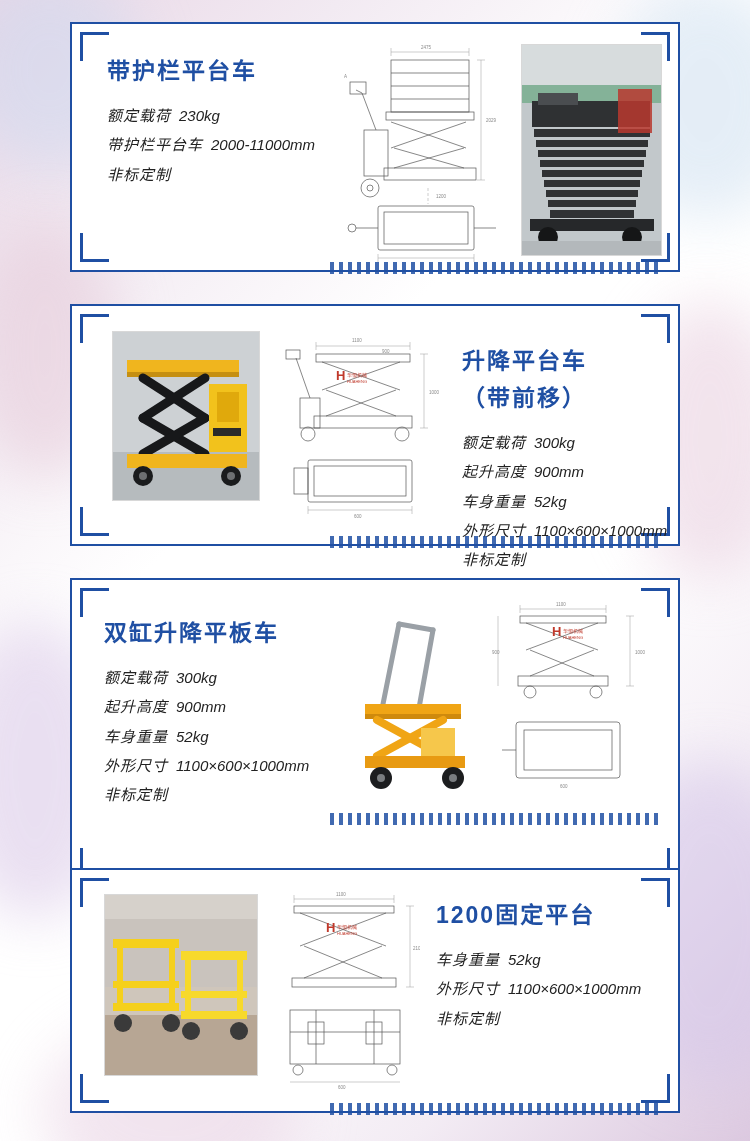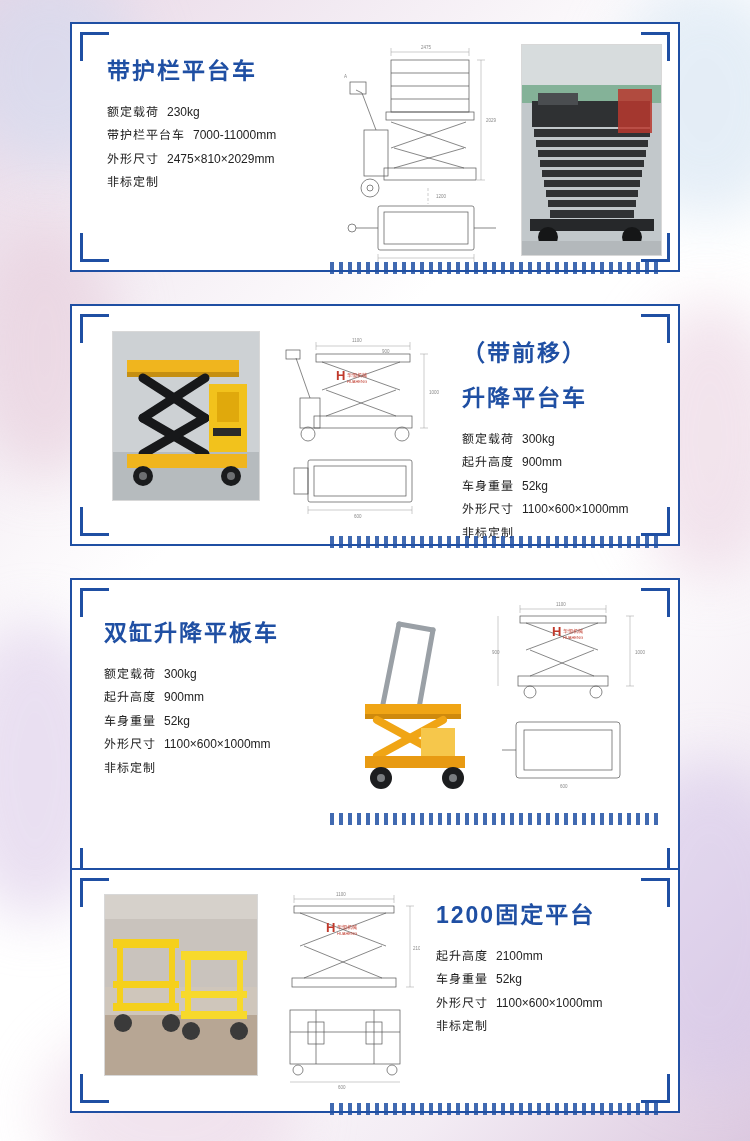--- a/index.html
+++ b/index.html
@@ -43,21 +43,21 @@
 
   .inner{position:absolute;inset:0;display:flex;}
 
   
   .txt{box-sizing:border-box;}
   .title{
     color:#1f4fa3;font-weight:bold;font-size:23px;letter-spacing:2px;
     line-height:1.35;margin-bottom:14px;
   }
   .spec{
-    color:#222;font-size:12px;line-height:1.95;white-space:nowrap;
+    color:#222;font-size:15px;line-height:1.95;white-space:nowrap;font-style:italic;
   }
   .spec .k{letter-spacing:1px;}
   .spec .v{margin-left:8px;}
 
   
   .photo{background:#cfcfcf;position:relative;overflow:hidden;border:1px solid #d8d8d8;}
   .draw{position:relative;background:#fff;}
   .draw svg, .photo svg{display:block;}
 
   .stamp{position:absolute;font-size:7px;color:#c0392b;font-weight:bold;letter-spacing:.3px;}
@@ -79,22 +79,21 @@
     <span class="corner c-tl"></span>
     <span class="corner c-tr"></span>
     <span class="corner c-bl"></span>
     <span class="corner c-br"></span>
 
     <div class="inner">
       <div class="txt" style="width:265px;padding:32px 0 0 35px;">
         <div class="title">带护栏平台车</div>
         <div class="spec">
           <div><span class="k">额定载荷</span><span class="v">230kg</span></div>
-          <div><span class="k">带护栏平台车</span><span class="v">7000-11000mm</span></div>
-          <div><span class="k">外形尺寸</span><span class="v">2475×810×2029mm</span></div>
+          <div><span class="k">带护栏平台车</span><span class="v">2000-11000mm</span></div>
           <div><span class="k">非标定制</span></div>
         </div>
       </div>
 
       <div class="draw" style="width:185px;margin-top:14px;">
         <svg width="185" height="225" viewBox="0 0 185 225">
           <g stroke="#555" fill="none" stroke-width="0.7">
 
             <rect x="55" y="22" width="78" height="52"></rect>
             <line x1="55" y1="35" x2="133" y2="35"></line>
@@ -240,22 +239,22 @@
           <g class="stamp" style="position:static"></g>
           <g transform="translate(62,52)">
             <text x="0" y="0" fill="#c0392b" font-size="13" font-weight="bold" font-family="'Liberation Sans',sans-serif">H</text>
             <text x="11" y="-3" fill="#c0392b" font-size="5" font-family="'Liberation Sans',sans-serif">华恒机械</text>
             <text x="11" y="3" fill="#c0392b" font-size="4" font-family="'Liberation Sans',sans-serif">HUAHENG</text>
           </g>
         </svg>
       </div>
 
       <div class="txt" style="flex:1;padding:40px 0 0 18px;">
+        <div class="title">升降平台车</div>
         <div class="title" style="margin-top:-8px;">（带前移）</div>
-        <div class="title">升降平台车</div>
         <div class="spec">
           <div><span class="k">额定载荷</span><span class="v">300kg</span></div>
           <div><span class="k">起升高度</span><span class="v">900mm</span></div>
           <div><span class="k">车身重量</span><span class="v">52kg</span></div>
           <div><span class="k">外形尺寸</span><span class="v">1100×600×1000mm</span></div>
           <div><span class="k">非标定制</span></div>
         </div>
       </div>
     </div>
   </div>
@@ -411,21 +410,20 @@
             <text x="0" y="0" fill="#c0392b" font-size="13" font-weight="bold" font-family="'Liberation Sans',sans-serif">H</text>
             <text x="11" y="-3" fill="#c0392b" font-size="5" font-family="'Liberation Sans',sans-serif">华恒机械</text>
             <text x="11" y="3" fill="#c0392b" font-size="4" font-family="'Liberation Sans',sans-serif">HUAHENG</text>
           </g>
         </svg>
       </div>
 
       <div class="txt" style="flex:1;padding:30px 0 16px 16px;">
         <div class="title">1200固定平台</div>
         <div class="spec">
-          <div><span class="k">起升高度</span><span class="v">2100mm</span></div>
           <div><span class="k">车身重量</span><span class="v">52kg</span></div>
           <div><span class="k">外形尺寸</span><span class="v">1100×600×1000mm</span></div>
           <div><span class="k">非标定制</span></div>
         </div>
       </div>
     </div>
   </div>
   <div class="dashline" style="left:330px;top:1103px;width:330px;"></div>
 
 </div>

